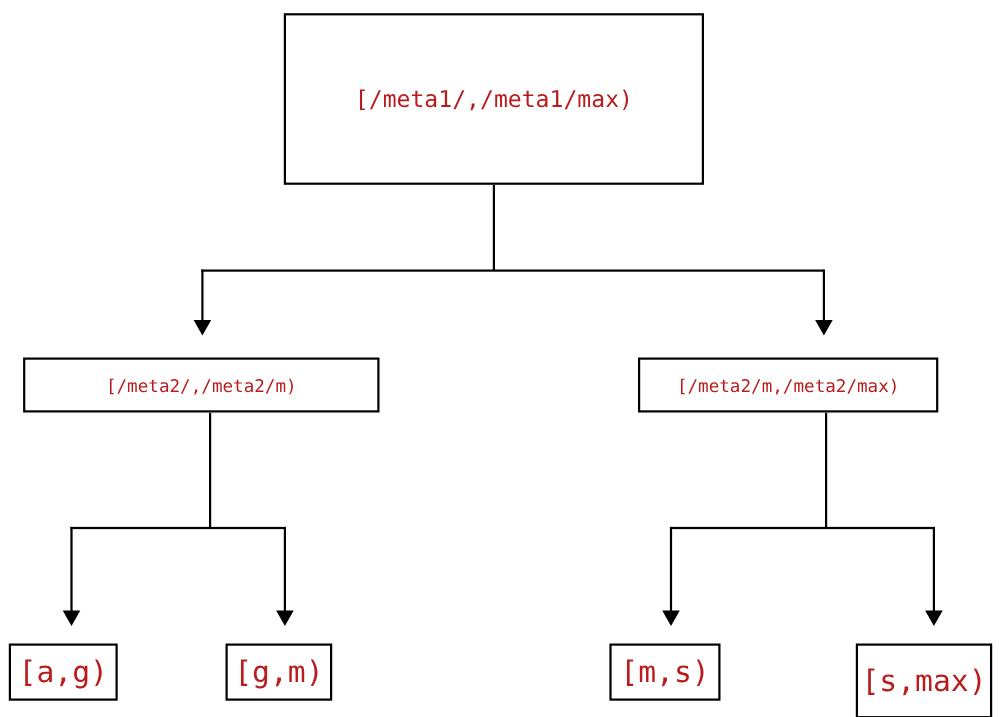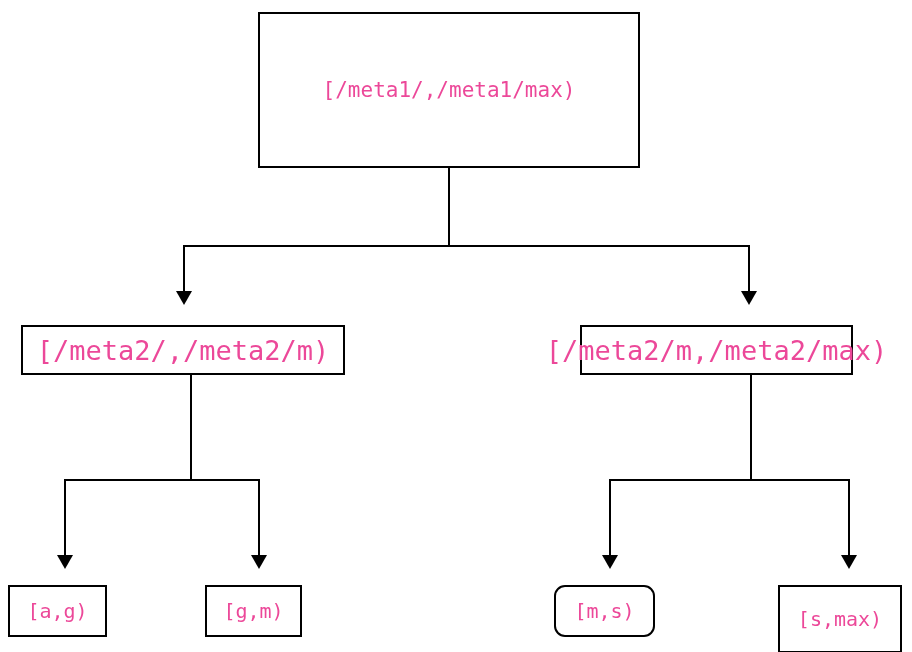--- a/index.html
+++ b/index.html
@@ -23,26 +23,26 @@
     background: #ffffff;
     display: flex;
     align-items: center;
     justify-content: center;
     color: #000000;
     white-space: pre;
     letter-spacing: 0px;
   }
   .node-label {
     font-family: "DejaVu Sans Mono", "Liberation Mono", monospace;
-    color: #ec4899;
+    color: #b91c1c;
     white-space: pre;
   }
   .node-root .node-label { font-size: 21px; }
-  .node-mid  .node-label { font-size: 27px; }
-  .node-leaf .node-label { font-size: 20px; }
+  .node-mid  .node-label { font-size: 16px; }
+  .node-leaf .node-label { font-size: 27px; }
 
   .edge-v {
     position: absolute;
     width: 2px;
     background: #000000;
   }
   .edge-h {
     position: absolute;
     height: 2px;
     background: #000000;
@@ -95,21 +95,21 @@
   </div>
 
   <div class="node node-leaf" style="left:8px; top:585px; width:99px; height:52px;">
     <span class="node-label">[a,g)</span>
   </div>
 
   <div class="node node-leaf" style="left:205px; top:585px; width:97px; height:52px;text-align:right;">
     <span class="node-label">[g,m)</span>
   </div>
 
-  <div class="node node-leaf" style="left:554px; top:585px; width:101px; height:52px;border-radius:11px;">
+  <div class="node node-leaf" style="left:554px; top:585px; width:101px; height:52px;">
     <span class="node-label">[m,s)</span>
   </div>
 
   <div class="node node-leaf" style="left:778px; top:585px; width:124px; height:68px;">
     <span class="node-label">[s,max)</span>
   </div>
 
 </div>
 
 </body></html>

